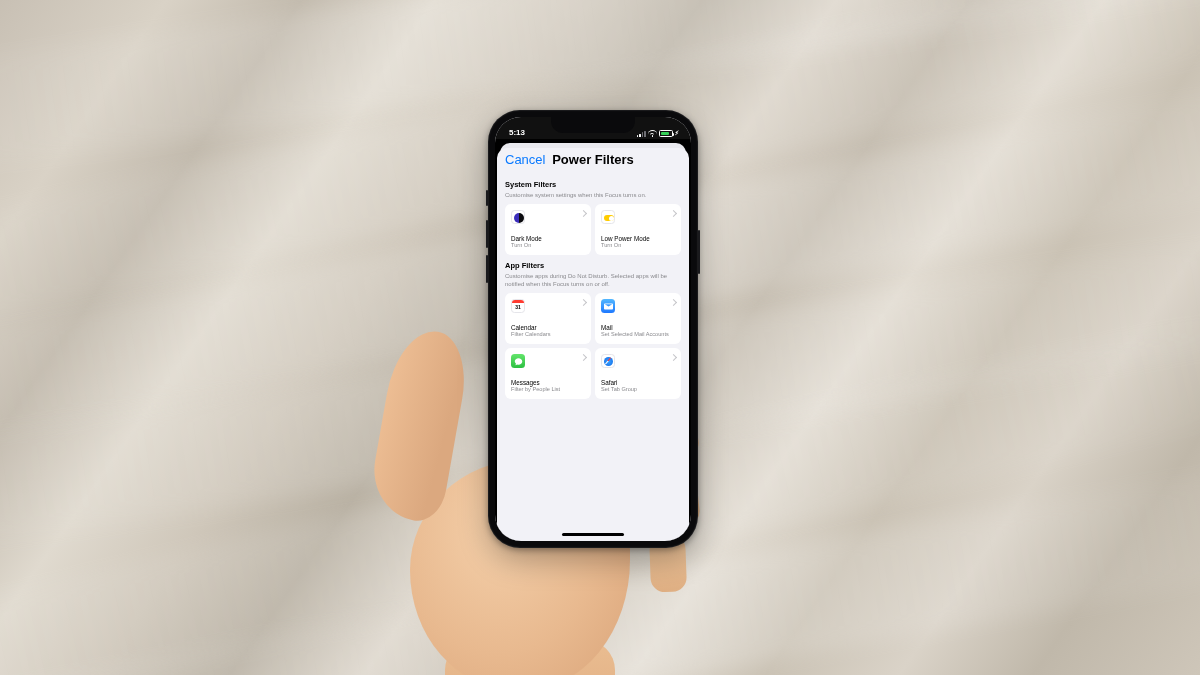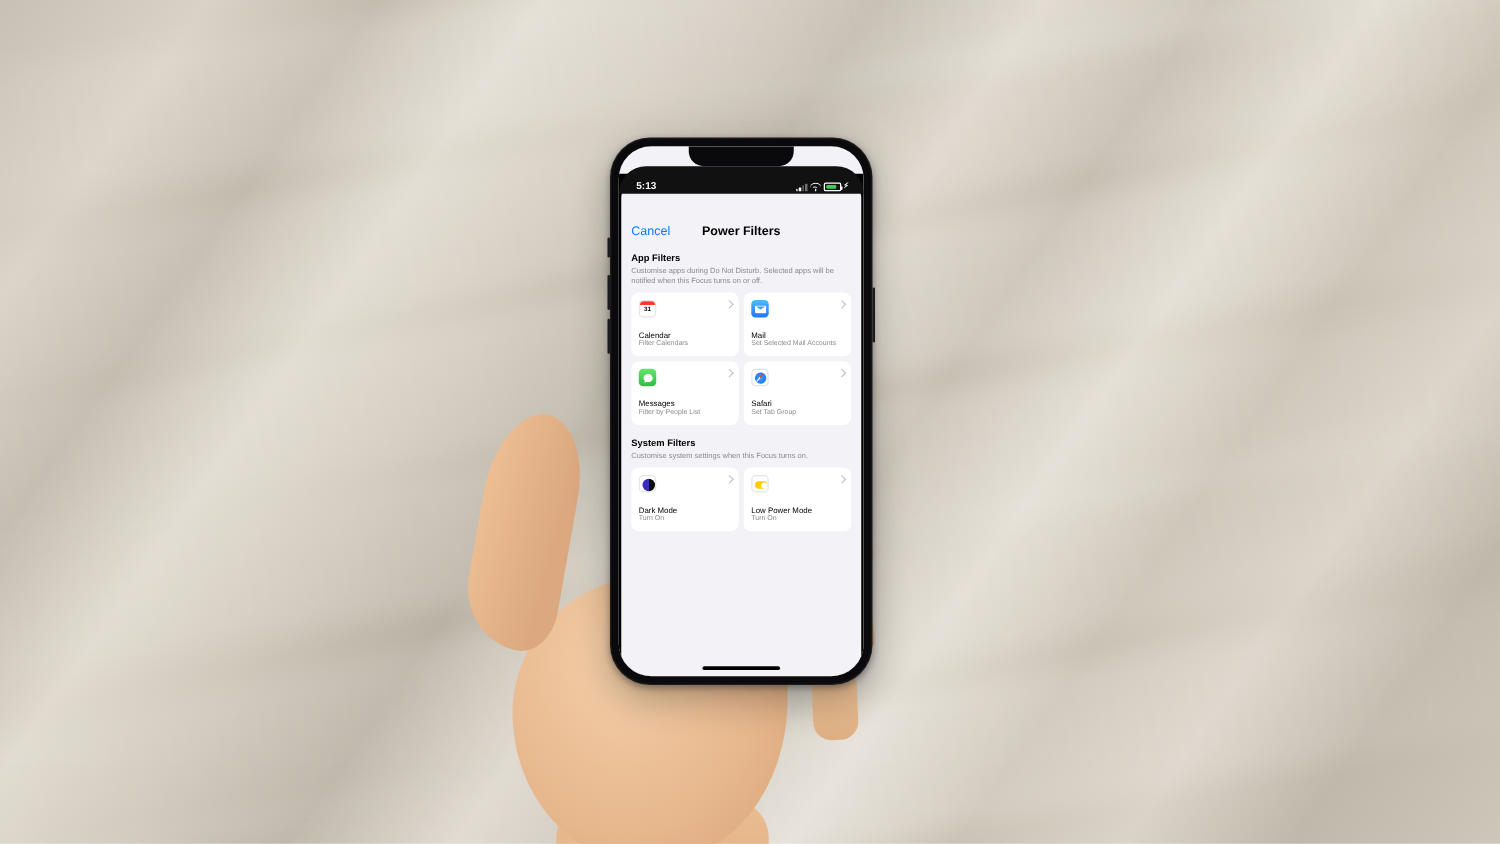--- a/index.html
+++ b/index.html
@@ -93,21 +93,21 @@
   }
   .phone-btn { position: absolute; background: #1a1a1d; border-radius: 2px; }
   .btn-left1 { left: -2px; top: 80px;  width: 2px; height: 16px; }
   .btn-left2 { left: -2px; top: 110px; width: 2px; height: 28px; }
   .btn-left3 { left: -2px; top: 145px; width: 2px; height: 28px; }
   .btn-right { right:-2px; top: 120px; width: 2px; height: 44px; }
 
   
   .statusbar {
     position: absolute;
-    top: 16px; left: 0; right: 0;
+    top: 0; left: 0; right: 0;
     height: 22px;
     display: flex;
     align-items: flex-end;
     justify-content: space-between;
     padding: 0 12px 2px 14px;
     font-size: 8px;
     font-weight: 600;
     color: #fff;
     z-index: 40;
     gap: 31px;
@@ -151,22 +151,21 @@
     position:absolute;
     top:9px; left:2px; right:2px; bottom:0;
     background:#f2f2f7;
     border-radius:10px 10px 0 0;
     overflow-y:hidden;
   }
   .navbar{
     height:22px;
     display:flex; align-items:center; justify-content:center;
     position:relative;
-    font-size:10px;
-    margin-top:26px;
+    font-size:13px;
   }
   .nav-cancel{ position:absolute; left:8px; color:#0a7aff; font-weight:400; }
   .nav-title{ font-weight:600; color:#000; }
 
   .section{ padding: 6px 8px 0; }
   .sec-title{ font-size:7.5px; font-weight:600; color:#000; margin-bottom:2px; }
   .sec-sub{ font-size:6px; color:#8a8a8e; line-height:1.35; margin-bottom:5px; }
 
   .card-grid{
     display:grid;
@@ -273,20 +272,51 @@
 
     <div class="sheet-stack">
       <div class="sheet-behind"></div>
       <div class="sheet">
 
         <div class="navbar">
           <span class="nav-cancel">Cancel</span>
           <span class="nav-title">Power Filters</span>
         </div>
 
+        <div class="section" style="padding-top:10px">
+          <div class="sec-title">System Filters</div>
+          <div class="sec-sub">Customise system settings when this Focus turns on.</div>
+          <div class="card-grid">
+
+            <div class="card">
+              <span class="appicon ic-dark">
+                  <span class="half"></span>
+                </span>
+              <span class="chev"></span>
+              <div>
+                <div class="card-title">Dark Mode</div>
+                <div class="card-sub">Turn On</div>
+              </div>
+            </div>
+
+            <div class="card">
+              <span class="appicon ic-lpm">
+                  <span class="sw"></span>
+                  <span class="knob"></span>
+                </span>
+              <span class="chev"></span>
+              <div>
+                <div class="card-title">Low Power Mode</div>
+                <div class="card-sub">Turn On</div>
+              </div>
+            </div>
+
+          </div>
+        </div>
+
         <div class="section">
           <div class="sec-title">App Filters</div>
           <div class="sec-sub">Customise apps during Do Not Disturb. Selected apps will be notified when this Focus turns on or off.</div>
           <div class="card-grid">
 
             <div class="card">
               <span class="appicon ic-calendar">
                 <span class="topbar"></span>
                   <span class="num">31</span>
               </span>
@@ -331,48 +361,17 @@
               <span class="chev"></span>
               <div>
                 <div class="card-title">Safari</div>
                 <div class="card-sub">Set Tab Group</div>
               </div>
             </div>
 
           </div>
         </div>
 
-        <div class="section" style="padding-top:10px">
-          <div class="sec-title">System Filters</div>
-          <div class="sec-sub">Customise system settings when this Focus turns on.</div>
-          <div class="card-grid">
-
-            <div class="card">
-              <span class="appicon ic-dark">
-                  <span class="half"></span>
-                </span>
-              <span class="chev"></span>
-              <div>
-                <div class="card-title">Dark Mode</div>
-                <div class="card-sub">Turn On</div>
-              </div>
-            </div>
-
-            <div class="card">
-              <span class="appicon ic-lpm">
-                  <span class="sw"></span>
-                  <span class="knob"></span>
-                </span>
-              <span class="chev"></span>
-              <div>
-                <div class="card-title">Low Power Mode</div>
-                <div class="card-sub">Turn On</div>
-              </div>
-            </div>
-
-          </div>
-        </div>
-
         <div class="home-indicator"></div>
       </div>
     </div>
   </div>
 </div>
 
 </body></html>

